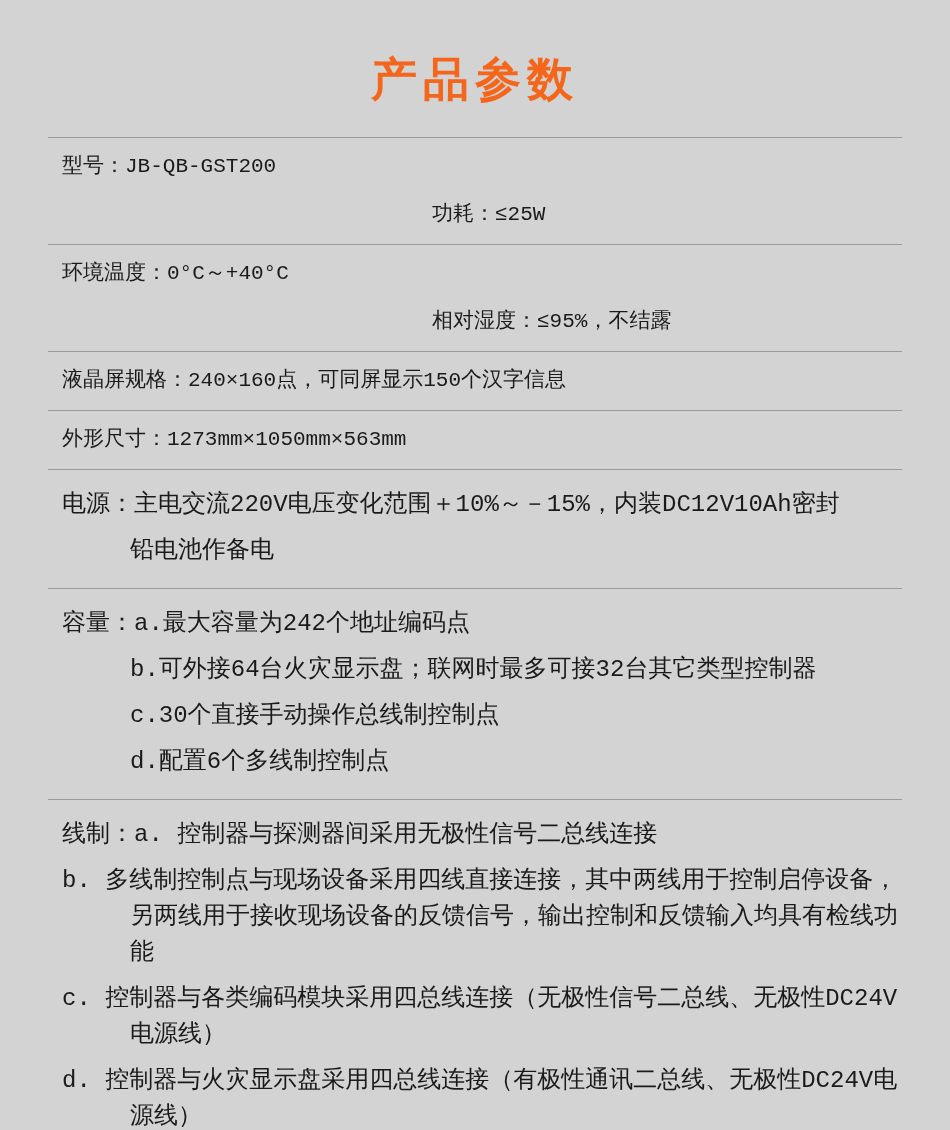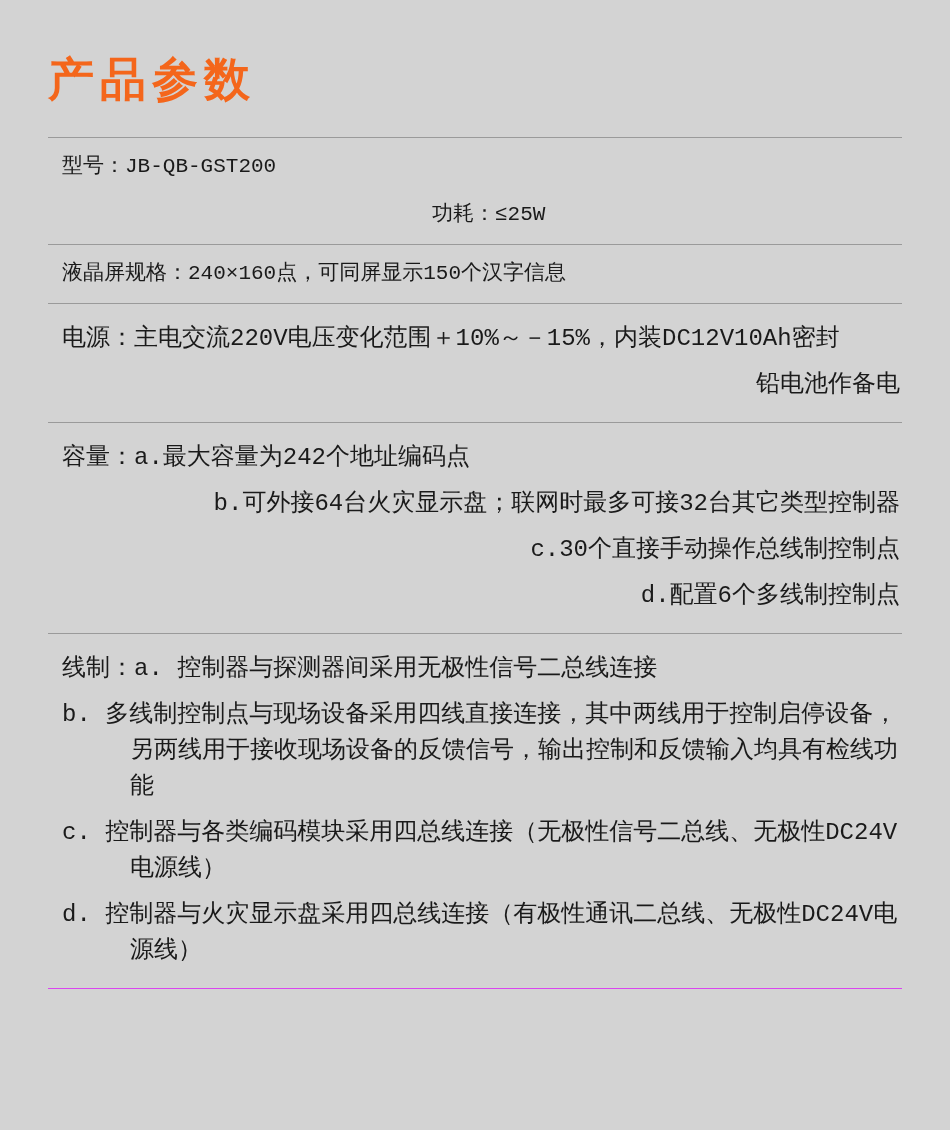--- a/index.html
+++ b/index.html
@@ -15,21 +15,21 @@
     overflow: hidden;
   }
   .page {
     width: 950px;
     height: 1130px;
     box-sizing: border-box;
     padding: 0 48px;
     position: relative;
   }
   .title {
-    text-align: left;
+    text-align: center;
     color: #f4661b;
     font-size: 46px;
     font-weight: bold;
     letter-spacing: 6px;
     padding-top: 52px;
     padding-bottom: 30px;
     line-height: 1.2;
   }
   .spec-table {
     width: 100%;
@@ -68,21 +68,20 @@
   .multi {
     padding: 12px 2px 14px 14px;
   }
   .multi .line {
     font-size: 24px;
     line-height: 1.5;
     padding: 5px 0;
   }
   .multi .line.indent {
     padding-left: 68px;
-    text-align: right;
   }
   .multi .line.wrap {
     padding-left: 68px;
     text-indent: -68px;
   }
 </style>
 </head>
 <body>
 
 <div class="page">
@@ -91,25 +90,34 @@
 
   <div class="spec-table">
 
     <div class="spec-row">
       <div class="cell two-col">
         <div class="col-a label">型号：JB-QB-GST200</div>
         <div class="col-b label">功耗：≤25W</div>
       </div>
     </div>
 
+    <div class="spec-row">
+      <div class="cell two-col">
+        <div class="col-a label">环境温度：0°C～+40°C</div>
+        <div class="col-b label">相对湿度：≤95%，不结露</div>
+      </div>
+    </div>
 
     <div class="spec-row">
       <div class="cell">液晶屏规格：240×160点，可同屏显示150个汉字信息</div>
     </div>
 
+    <div class="spec-row">
+      <div class="cell">外形尺寸：1273mm×1050mm×563mm</div>
+    </div>
 
     <div class="spec-row">
       <div class="cell multi">
         <div class="line">电源：主电交流220V电压变化范围＋10%～－15%，内装DC12V10Ah密封</div>
         <div class="line indent">铅电池作备电</div>
       </div>
     </div>
 
     <div class="spec-row">
       <div class="cell multi">

